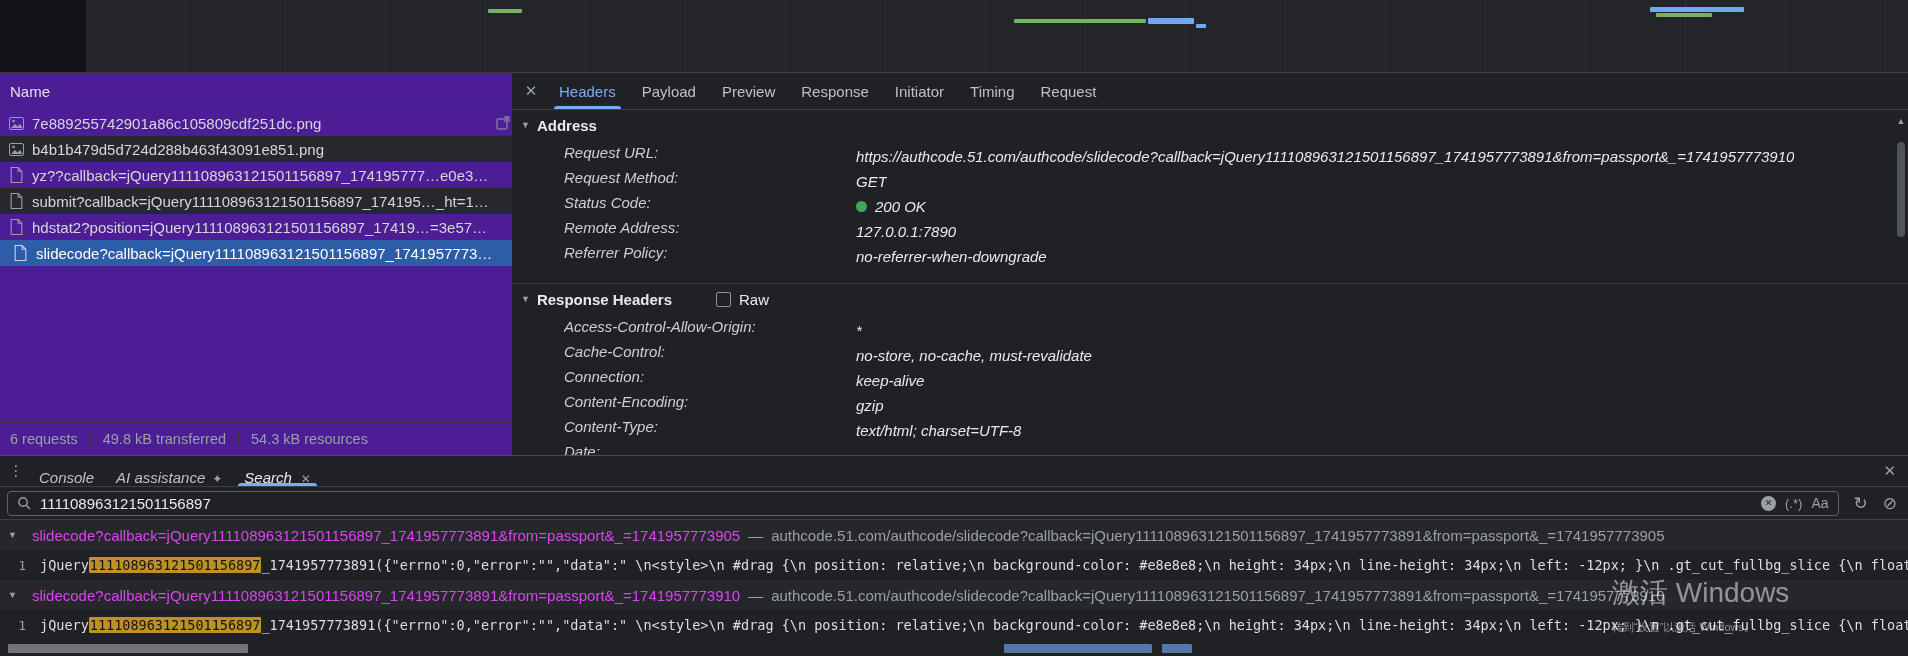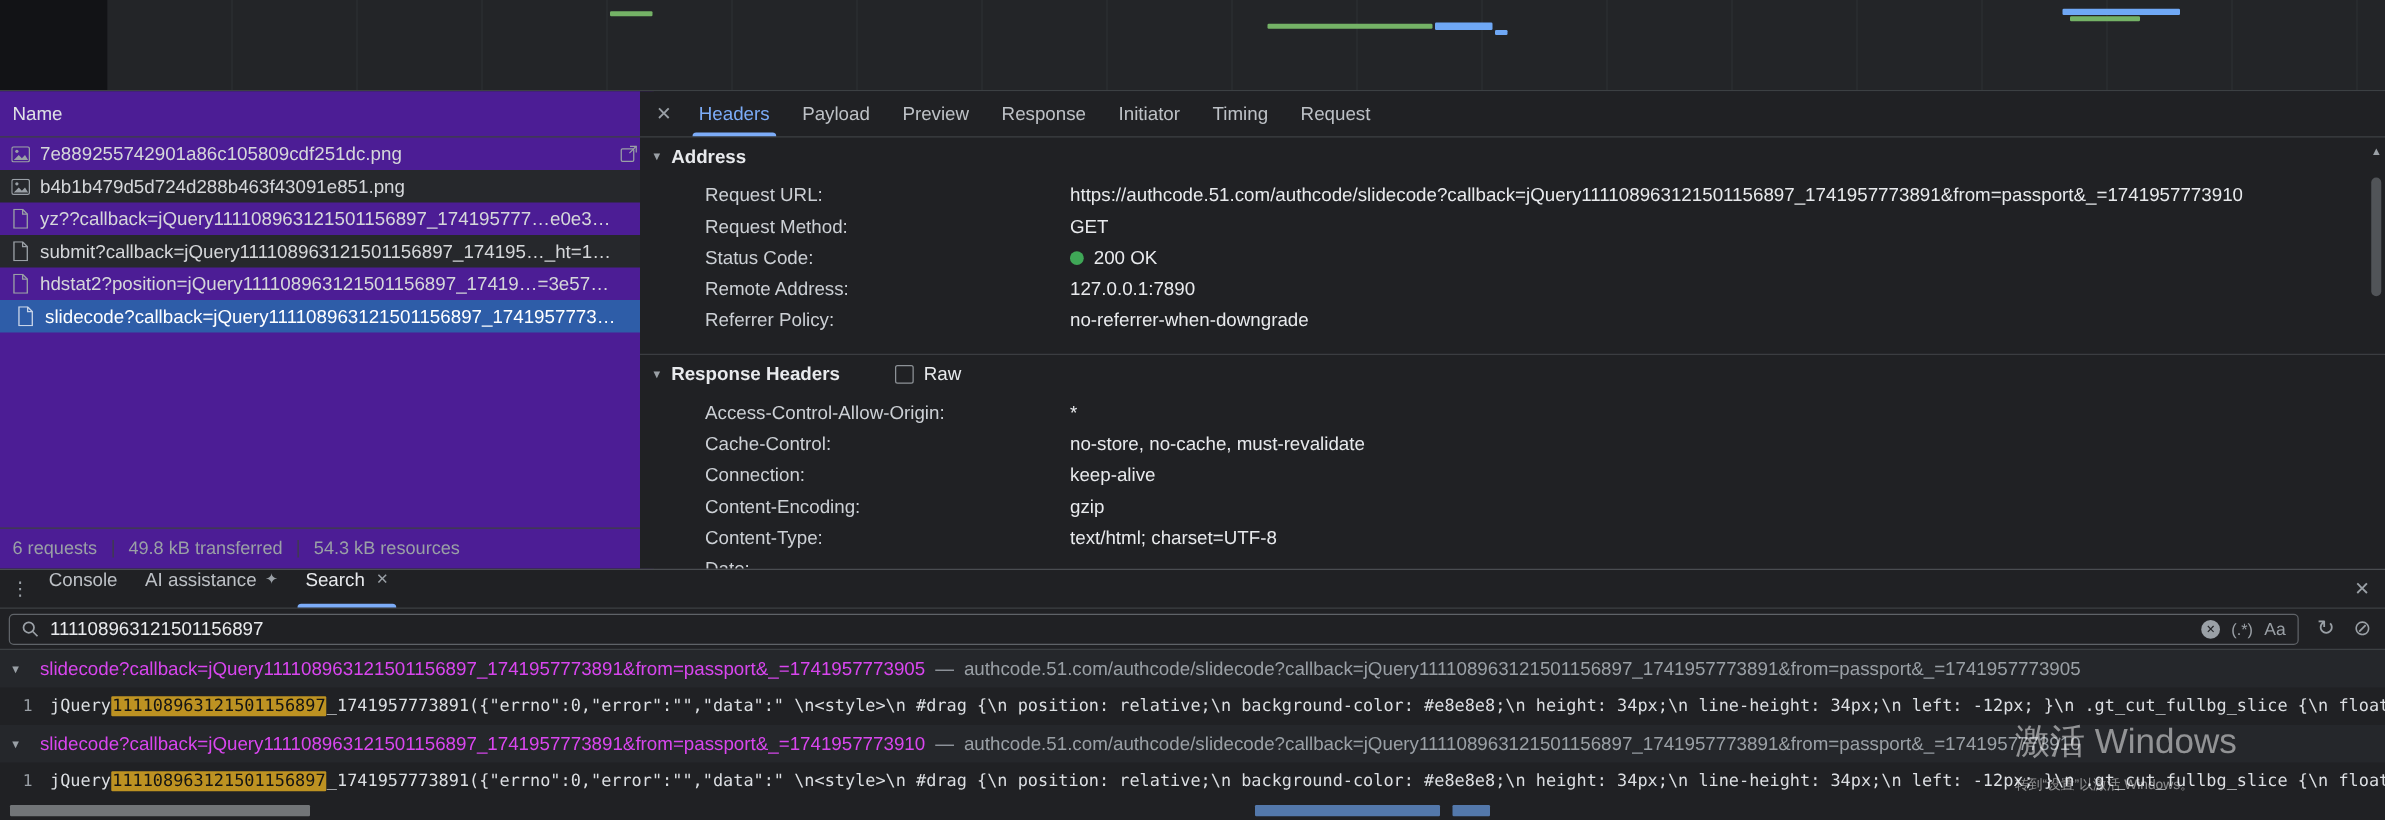--- a/index.html
+++ b/index.html
@@ -62,39 +62,39 @@
   .tab{ padding:0 13px; height:100%; display:flex; align-items:center; color:#bdc1c6; position:relative; }
   .tab.active{ color:var(--accent,#7cacf8); }
   .tab.active::after{
     content:""; position:absolute; left:8px; right:8px; bottom:0; height:3px;
     background:var(--accent,#7cacf8); border-radius:3px 3px 0 0;
   }
   .detail-body{ flex:1 1 auto; position:relative; overflow:hidden; }
   .sec-title{ height:26px; margin-top:2px; display:flex; align-items:center; padding-left:9px; font-weight:bold; color:#e8eaed; }
   .tri{ font-size:9px; color:#9aa0a6; margin-right:7px; }
   .sec-rows{ padding-top:6px; }
-  .hrow{ height:25px; display:flex; align-items:center; padding-left:52px; white-space:nowrap; }
+  .hrow{ height:25px; display:flex; padding-left:52px; white-space:nowrap;font-style:italic; }
   .hrow .k{ flex:0 0 292px; color:#ccd0d5; overflow:hidden; }
   .hrow .v{ color:#e8eaed; white-space:nowrap; overflow:hidden; display:flex; align-items:center; gap:8px; }
   .status-dot{ width:11px; height:11px; border-radius:50%; background:var(--status-green,#3fa757); display:inline-block; }
   .sec2{ border-top:1px solid #3b3d41; margin-top:14px; }
   .raw-wrap{ display:flex; align-items:center; gap:8px; margin-left:44px; font-weight:normal; }
   .cbx{ width:15px; height:15px; border:1.5px solid #8d9297; border-radius:2px; background:transparent; }
   .v-scrollbar{ position:absolute; right:1px; top:6px; width:12px; bottom:4px; }
   .scroll-up{ display:block; text-align:center; color:#9aa0a6; font-size:9px; }
   .scroll-thumb{ position:absolute; top:26px; left:2px; width:8px; height:95px; background:#515458; border-radius:4px; }
 
   
   .drawer{
     position:absolute; top:455px; left:0; right:0; bottom:0;
     border-top:1px solid #4a4d51; background:#202124; display:flex; flex-direction:column;
   }
   .drawer-tabs{ flex:0 0 31px; display:flex; align-items:center; border-bottom:1px solid #3c4043; padding-left:4px; }
   .kebab{ width:24px; text-align:center; color:#9aa0a6; font-size:15px; }
-  .dtab{ padding:0 11px; height:100%; display:flex; align-items:flex-start; gap:7px; color:#bdc1c6; position:relative; }
+  .dtab{ padding:0 11px; height:100%; display:flex; align-items:flex-end; gap:7px; color:#bdc1c6; position:relative;font-style:italic; }
   .dtab.active{ color:#e8eaed; }
   .dtab.active::after{
     content:""; position:absolute; left:5px; right:5px; bottom:0; height:3px;
     background:var(--accent,#7cacf8); border-radius:3px 3px 0 0;
   }
   .spark{ color:#9aa0a6; font-size:12px; }
   .tab-x{ color:#9aa0a6; font-size:12px; margin-left:2px; }
   .drawer-close{ margin-left:auto; margin-right:12px; color:#9aa0a6; font-size:15px; }
 
   .search-toolbar{ flex:0 0 33px; display:flex; align-items:center; padding:0 7px; gap:15px; border-bottom:1px solid #3c4043; }

